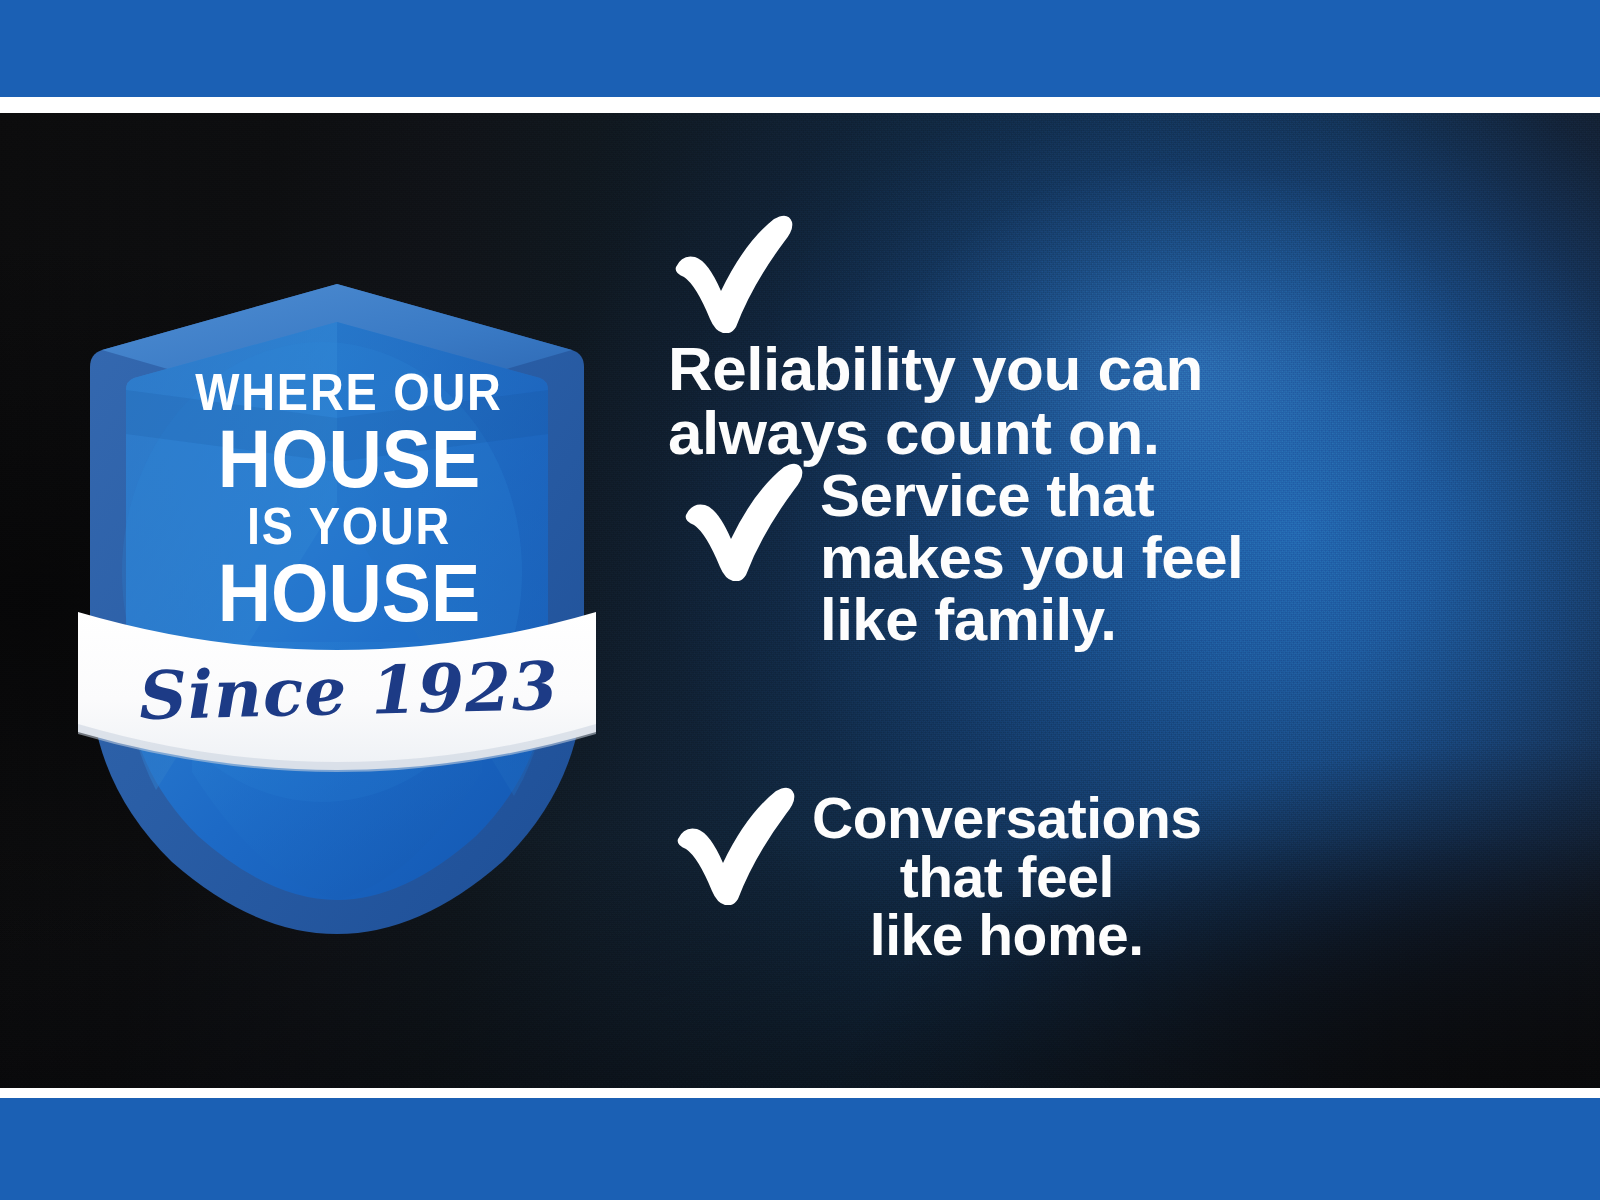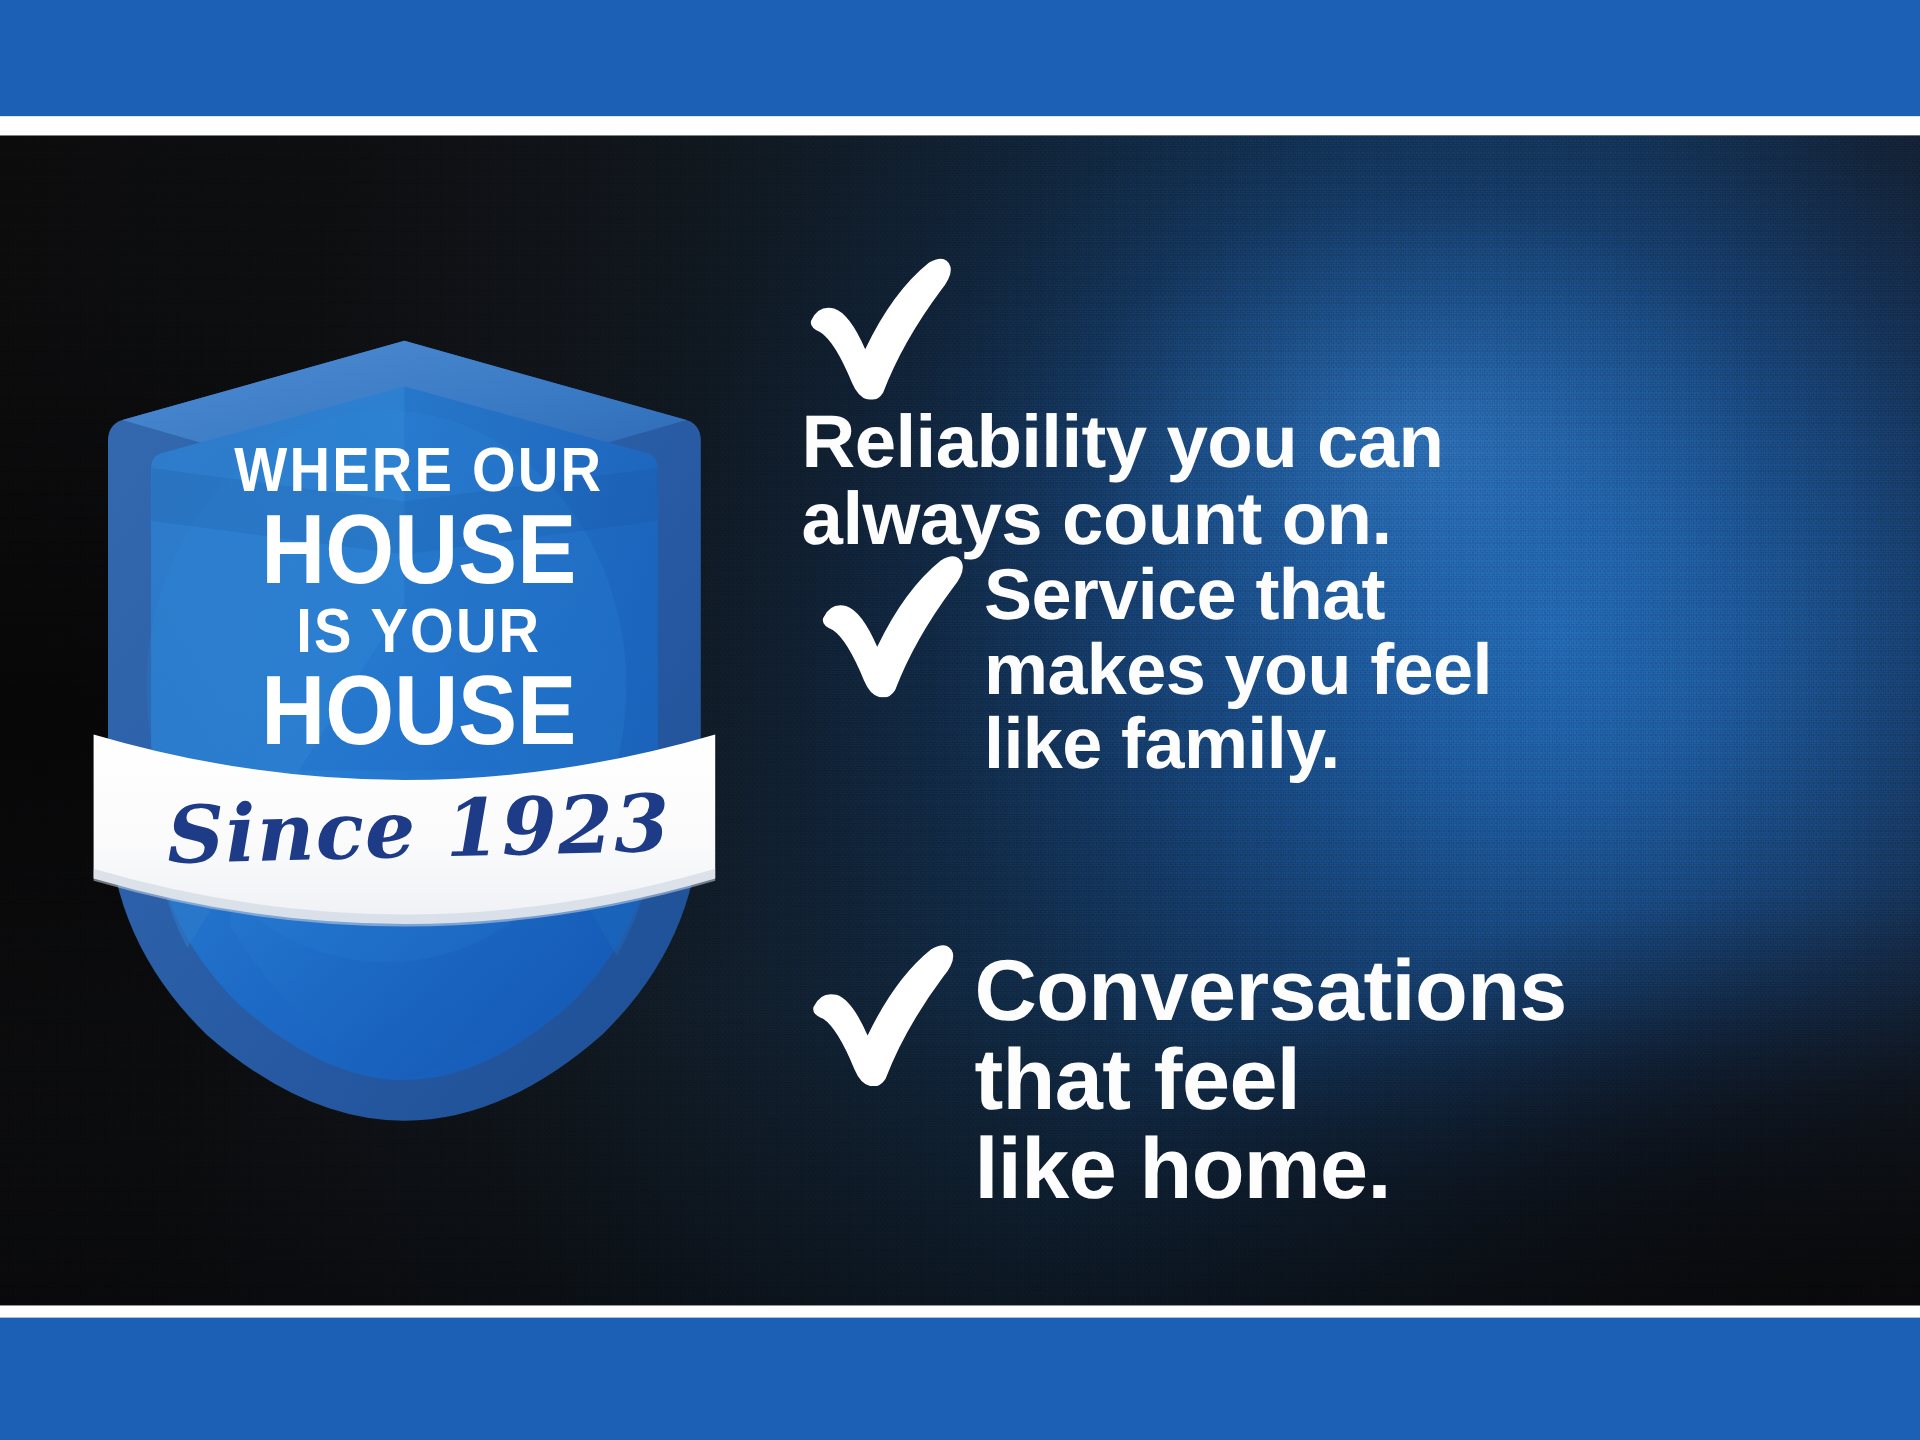--- a/index.html
+++ b/index.html
@@ -108,21 +108,21 @@
 
   .check { flex:0 0 auto; width:128px; height:120px; margin-right:14px; }
   .check svg { display:block; width:100%; height:100%; }
 
   .btxt {
     color:#fdfdfd; font-family:"Liberation Sans", sans-serif; font-weight:bold;
     font-size:62px; line-height:1.03; letter-spacing:-0.5px;
     padding-top:4px; white-space:pre-line;
   }
   .b2 .btxt { font-size:60px; }
-  .b3 .btxt { font-size:72px; }
+  .b3 .btxt { font-size:57px;text-align:center; }
 </style>
 </head>
 <body>
 
 <div class="canvas">
 
   <div class="band band-top" style="background: rgb(27, 96, 180);"></div>
   <div class="gap gap-top"></div>
 
   <div class="panel">

